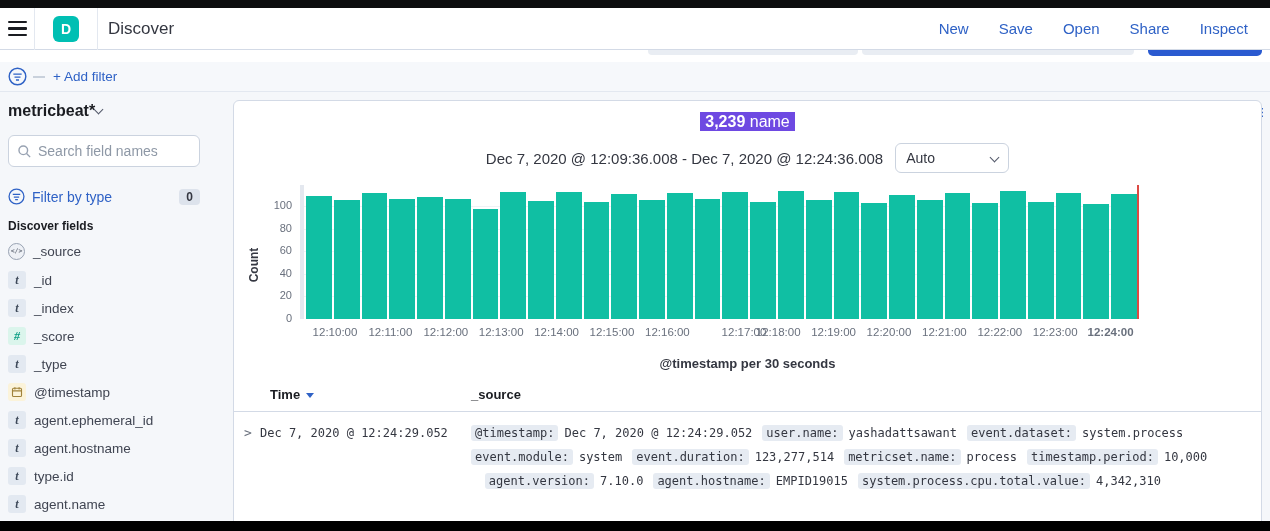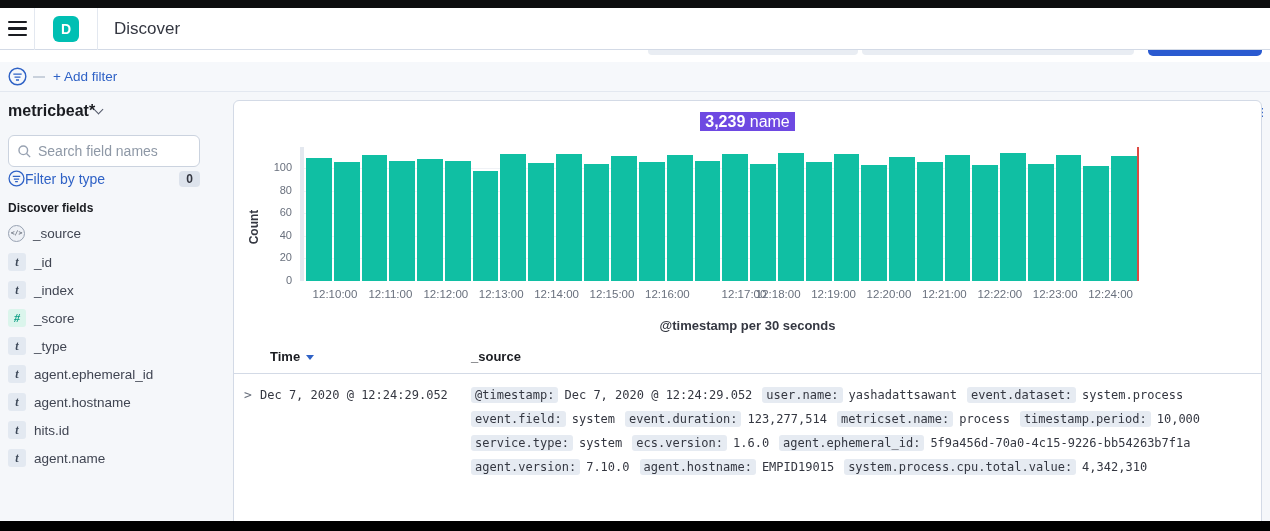--- a/index.html
+++ b/index.html
@@ -12,21 +12,21 @@
 
   
   #header { position:absolute; top:8px; left:0; width:1270px; height:42px; background:#fff;
     border-bottom:1px solid #d3dae6; display:flex; align-items:center; z-index:20; }
   .hdr-divider { width:1px; height:42px; background:#e3e8f0; }
   #hamburger { width:34px; height:42px; display:flex; flex-direction:column; justify-content:center;
     align-items:center; gap:4px; cursor:pointer; }
   #hamburger span { display:block; width:19px; height:2.5px; background:#1a1c21; border-radius:1px; }
   #app-badge { width:26px; height:26px; border-radius:6px; background:#00bfb3; color:#fff;
     font-weight:bold; font-size:14px; display:flex; align-items:center; justify-content:center; margin:0 18px; }
-  #page-title { font-size:17px; color:#343741; margin-left:16px; }
+  #page-title { font-size:17px; color:#343741; margin-left:10px; }
   #hdr-links { margin-left:auto; display:flex; gap:30px; padding-right:22px; }
   #hdr-links span { color:#2f62c6; font-size:15px; cursor:pointer; }
 
   
   #query-sliver { position:absolute; top:50px; left:0; width:1270px; height:12px; background:#fff; z-index:19; }
   .sliver { position:absolute; top:0; height:5px; }
   #query-input-sliver { left:8px; width:632px; background:#fff; }
   #timepicker-sliver-a { left:648px; width:210px; background:#e9edf3; border-radius:0 0 4px 4px; }
   #timepicker-sliver-b { left:862px; width:272px; background:#e9edf3; border-radius:0 0 4px 4px; }
   #update-button-sliver { left:1148px; width:114px; height:6px; background:#2a5ad0; border-radius:0 0 5px 5px; }
@@ -45,21 +45,21 @@
   #sidebar-top { display:flex; align-items:center; }
   #index-pattern { font-size:16px; font-weight:bold; color:#1a1c21; cursor:pointer; display:flex; align-items:center; }
   .chev { width:7px; height:7px; border-right:1.7px solid #53596a; border-bottom:1.7px solid #53596a;
     transform:rotate(45deg); margin-top:-4px; }
   #collapse-btn { position:absolute; right:6px; top:12px; cursor:pointer; }
   #field-search { margin-top:15px; width:192px; height:32px; background:#fff; border:1px solid #cbd3df;
     border-radius:6px; display:flex; align-items:center; padding:0 8px; gap:6px; }
   #field-search input { border:none; outline:none; font-size:14px; width:140px; color:#343741;
     font-family:"Liberation Sans",sans-serif; background:transparent; }
   #field-search input::placeholder { color:#8e98a6; }
-  #filter-type-row { margin-top:3px; width:192px; display:flex; align-items:center; cursor:pointer; }
+  #filter-type-row { margin-top:21px; width:192px; display:flex; align-items:center; gap:7px; cursor:pointer; }
   #filter-type-label { color:#2f62c6; font-size:14px; }
   #filter-count-badge { margin-left:auto; background:#dde3ec; color:#343741; font-size:12px;
     border-radius:4px; padding:1px 7px; font-weight:bold; }
   .side-heading { margin-top:14px; font-size:12px; font-weight:bold; color:#1a1c21; }
   .field-item { display:flex; align-items:center; gap:8px; height:28px; cursor:pointer; width:210px; }
   #selected-list .field-item { margin-top:7px; height:22px; }
   #available-list { margin-top:4px; }
   .field-label { font-size:13.5px; color:#404552; }
   .token { width:18px; height:18px; border-radius:3px; display:flex; align-items:center; justify-content:center;
     font-size:12px; font-weight:bold; flex:0 0 18px; }
@@ -106,39 +106,46 @@
   #col-time { width:201px; font-size:13px; font-weight:bold; color:#1a1c21; display:flex; align-items:center; gap:6px; cursor:pointer; }
   .caret-down { width:0; height:0; border-left:4px solid transparent; border-right:4px solid transparent;
     border-top:5px solid #2f62c6; margin-top:2px; }
   #col-source { font-size:13px; font-weight:bold; color:#1a1c21; }
   #doc-row { display:flex; padding-top:9px; }
   #row-expand { width:26px; padding-left:10px; color:#69707d; font-size:13px; cursor:pointer;
     font-family:"DejaVu Sans Mono",monospace; line-height:24px; }
   #cell-time { width:211px; font-family:"DejaVu Sans Mono",monospace; font-size:12px; line-height:24px; color:#343741; }
   #cell-source { flex:1; max-width:700px; font-family:"DejaVu Sans Mono",monospace; font-size:12px;
     line-height:24px; color:#343741; }
-  .src-line { white-space:nowrap; }
+  .src-line { white-space:nowrap;text-align:right; }
   .src-key { background:#e6ebf2; border-radius:3px; padding:1px 4px; margin-right:6px; }
   .src-val { margin-right:10px; }
 </style>
 </head>
 <body>
 
 <div class="chrome-strip" id="strip-top"></div>
 
 <div id="header">
   <div id="hamburger">
       <span></span>
       <span></span>
       <span></span>
     </div>
   <div class="hdr-divider"></div>
   <div id="app-badge">D</div>
   <div class="hdr-divider"></div>
   <div id="page-title">Discover</div>
+  <div id="hdr-links">
+    <span>New</span>
+    <span>Save</span>
+    <span>Open</span>
+    <span>Share</span>
+    <span>Inspect</span>
+  </div>
 </div>
 
 <div id="query-sliver">
   <div class="sliver" id="query-input-sliver"></div>
   <div class="sliver" id="timepicker-sliver-a"></div>
   <div class="sliver" id="timepicker-sliver-b"></div>
   <div class="sliver" id="update-button-sliver"></div>
 </div>
 
 <div id="filter-bar">
@@ -192,46 +199,62 @@
         </div>
         <div class="field-item">
           <span class="token token-number">#</span>
           <span class="field-label">_score</span>
         </div>
         <div class="field-item">
           <span class="token token-string">t</span>
           <span class="field-label">_type</span>
         </div>
         <div class="field-item">
+          <span class="token token-date">
+            <svg width="12" height="12" viewBox="0 0 16 16" fill="none" stroke="#a0823a" stroke-width="1.5">
+              <rect x="2" y="3" width="12" height="11" rx="1.5"></rect>
+              <path d="M2 6.5h12 M5.2 1.5v3 M10.8 1.5v3"></path>
+            </svg>
+          </span>
+          <span class="field-label">@timestamp</span>
+        </div>
+        <div class="field-item">
           <span class="token token-string">t</span>
           <span class="field-label">agent.ephemeral_id</span>
         </div>
         <div class="field-item">
           <span class="token token-string">t</span>
           <span class="field-label">agent.hostname</span>
         </div>
         <div class="field-item">
           <span class="token token-string">t</span>
-          <span class="field-label">hits.id</span>
+          <span class="field-label">type.id</span>
         </div>
         <div class="field-item">
           <span class="token token-string">t</span>
           <span class="field-label">agent.name</span>
         </div>
       </div>
   </div>
   <div id="collapse-btn">
     <svg width="17" height="17" viewBox="0 0 16 16" fill="none" stroke="#2f62c6" stroke-width="1.5">
       <path d="M7.5 8h7.5 M9.5 4.5h5.5 M9.5 11.5h5.5 M5.5 5 L2.5 8 L5.5 11"></path>
     </svg>
   </div>
 
   <div id="main-card">
     <div id="hits-row">
       <span id="hits-highlight"><span id="hits-count">3,239</span> <span>name</span></span>
+    </div>
+    <div id="range-row">
+      <span id="time-range">Dec 7, 2020 @ 12:09:36.008 - Dec 7, 2020 @ 12:24:36.008</span>
+      <div id="interval-select">
+        <span class="sel-text">Auto</span>
+        <span class="chev"></span>
+      </div>
     </div>
 
     <div id="chart">
       <div id="count-label">
         <span>Count</span>
       </div>
       <div id="yaxis">
           <span style="top: 127px;">0</span>
           <span style="top: 104.479px;">20</span>
           <span style="top: 81.958px;">40</span>
@@ -289,41 +312,40 @@
             <span style="left: 221.6px;">12:14:00</span>
             <span style="left: 277px;">12:15:00</span>
             <span style="left: 332.4px;">12:16:00</span>
             <span style="left: 409px;">12:17:00</span>
             <span style="left: 443.2px;">12:18:00</span>
             <span style="left: 498.6px;">12:19:00</span>
             <span style="left: 554px;">12:20:00</span>
             <span style="left: 609.4px;">12:21:00</span>
             <span style="left: 664.8px;">12:22:00</span>
             <span style="left: 720.2px;">12:23:00</span>
-            <span style="left: 775.6px;">12:24:00</span>
+            <span style="left: 775.6px; font-weight: bold;">12:24:00</span>
           </div>
       </div>
     </div>
     <div id="chart-caption">@timestamp per 30 seconds</div>
 
     <div id="doc-table">
       <div id="doc-header">
         <div id="col-time">
           <span>Time</span>
           <span class="caret-down"></span>
         </div>
         <div id="col-source">_source</div>
       </div>
       <div id="doc-row">
         <div id="row-expand">&gt;</div>
         <div id="cell-time">Dec 7, 2020 @ 12:24:29.052</div>
         <div id="cell-source">
             <div class="src-line"><span class="src-key">@timestamp:</span><span class="src-val">Dec 7, 2020 @ 12:24:29.052</span><span class="src-key">user.name:</span><span class="src-val">yashadattsawant</span><span class="src-key">event.dataset:</span><span class="src-val">system.process</span></div>
-            <div class="src-line"><span class="src-key">event.field:</span><span class="src-val">system</span><span class="src-key">event.duration:</span><span class="src-val">123,277,514</span><span class="src-key">metricset.name:</span><span class="src-val">process</span><span class="src-key">timestamp.period:</span><span class="src-val">10,000</span></div>
-            <div class="src-line"><span class="src-key">service.type:</span><span class="src-val">system</span><span class="src-key">ecs.version:</span><span class="src-val">1.6.0</span><span class="src-key">agent.ephemeral_id:</span><span class="src-val">5f9a456d-70a0-4c15-9226-bb54263b7f1a</span></div>
+            <div class="src-line"><span class="src-key">event.module:</span><span class="src-val">system</span><span class="src-key">event.duration:</span><span class="src-val">123,277,514</span><span class="src-key">metricset.name:</span><span class="src-val">process</span><span class="src-key">timestamp.period:</span><span class="src-val">10,000</span></div>
             <div class="src-line"><span class="src-key">agent.version:</span><span class="src-val">7.10.0</span><span class="src-key">agent.hostname:</span><span class="src-val">EMPID19015</span><span class="src-key">system.process.cpu.total.value:</span><span class="src-val">4,342,310</span></div>
           </div>
       </div>
     </div>
   </div>
 </div>
 
 <div class="chrome-strip" id="strip-bottom"></div>
 
 </body></html>

